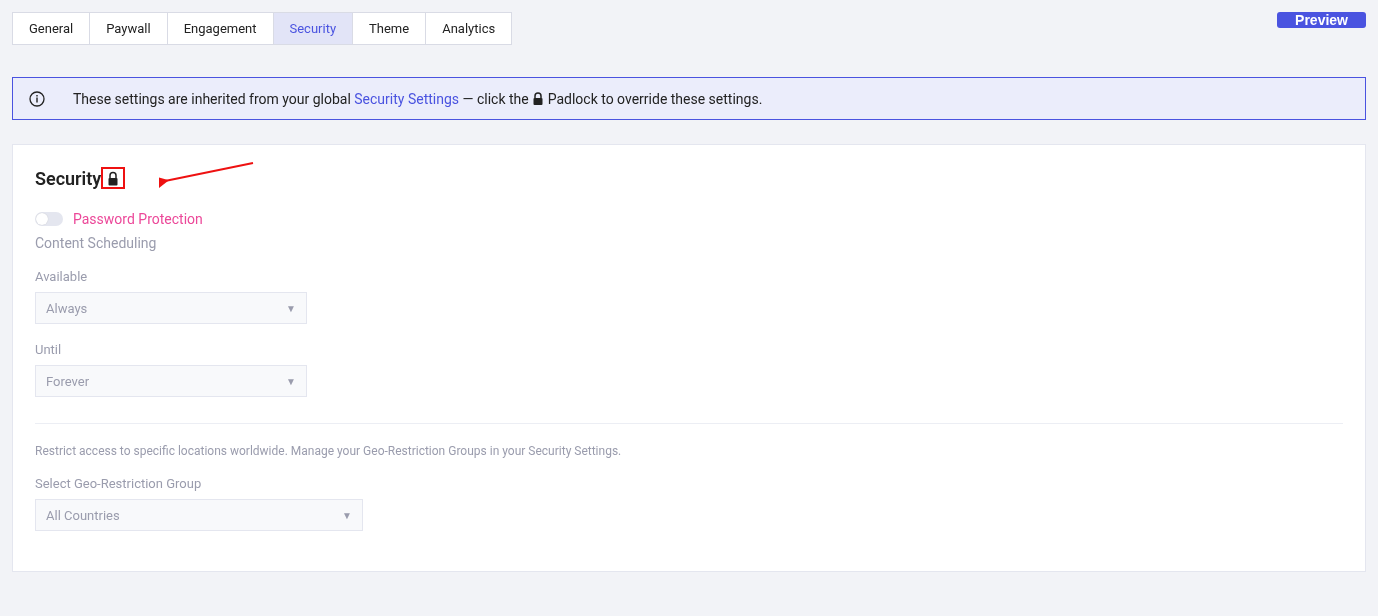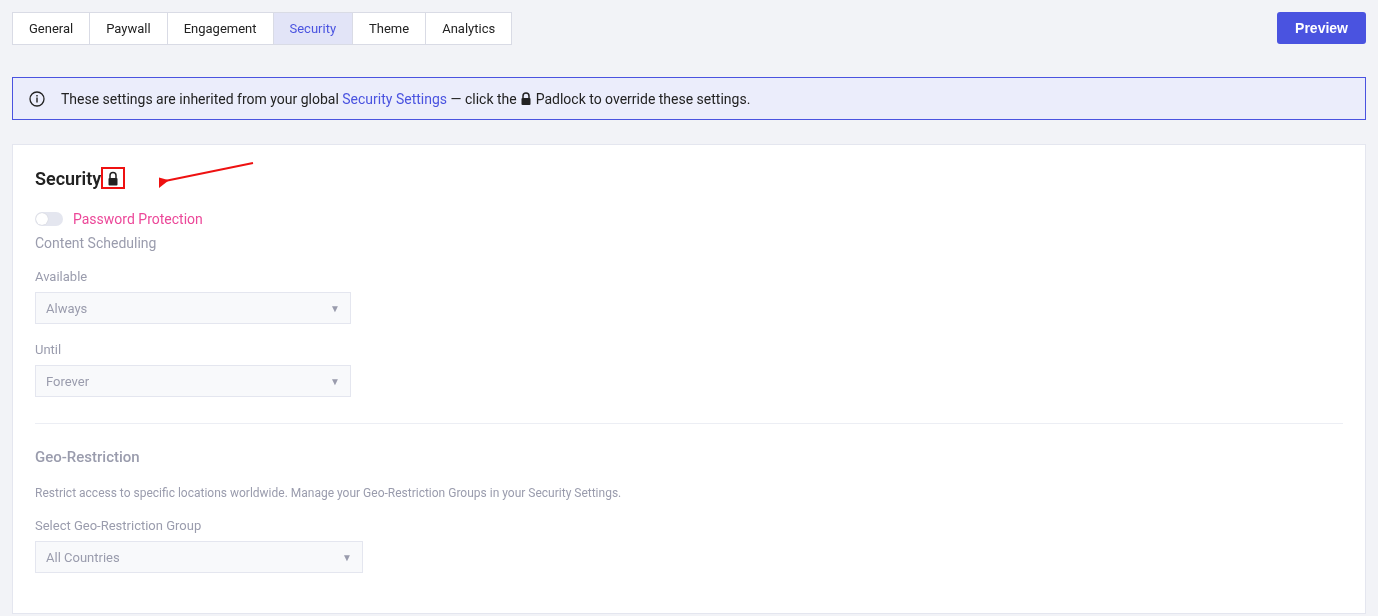--- a/index.html
+++ b/index.html
@@ -33,34 +33,34 @@
   .tab:last-child { border-right: none; }
   .tab.active {
     background: #e2e4f7;
     color: #4a53e0;
   }
   .preview-btn {
     background: #4a53e0;
     color: #fff;
     border: none;
     padding: 0 18px;
-    height: 32px;
+    height: 16px;
     font-size: 14px;
     border-radius: 3px;
     cursor: pointer;
     font-weight: 600;
   }
   .info-banner {
     margin: 32px 12px 0 12px;
     border: 1px solid #4a53e0;
     background: #ebedfb;
     padding: 12px 16px;
     display: flex;
     align-items: center;
-    gap: 16px;
+    gap: 28px;
     font-size: 14px;
   }
   .info-banner .info-icon-wrap svg { display:block; }
   .info-banner .link { color: #4a53e0; cursor:pointer; }
   .info-banner .lock-inline { display:inline-flex; align-items:center; position:relative; top:2px; }
   .card {
     margin: 24px 12px 0 12px;
     background: #fff;
     border: 1px solid #e4e6ef;
     padding: 22px 22px 40px 22px;
@@ -124,21 +124,21 @@
     font-size: 15px;
     font-weight: 500;
   }
   .field-label {
     color: #9a9cad;
     font-size: 13px;
     margin-top: 18px;
   }
   .select {
     margin-top: 8px;
-    width: 316px;
+    width: 272px;
     height: 32px;
     border: 1px solid #e4e6ef;
     background: #f8f9fb;
     display: flex;
     align-items: center;
     justify-content: space-between;
     padding: 0 10px;
     color: #9a9cad;
     font-size: 13px;
     cursor: pointer;
@@ -222,21 +222,20 @@
   </div>
 
   <div class="field-label">Until</div>
   <div class="select">
     <span>Forever</span>
     <span class="caret">▼</span>
   </div>
 
   <div class="divider"></div>
 
-  <div class="geo-title">Geo-Restriction</div>
   <div class="helper" style="margin-top:20px;">Restrict access to specific locations worldwide. Manage your Geo-Restriction Groups in your Security Settings.</div>
 
   <div class="field-label">Select Geo-Restriction Group</div>
   <div class="select" style="width:328px;">
     <span>All Countries</span>
     <span class="caret">▼</span>
   </div>
 </div>
 
 </body></html>

